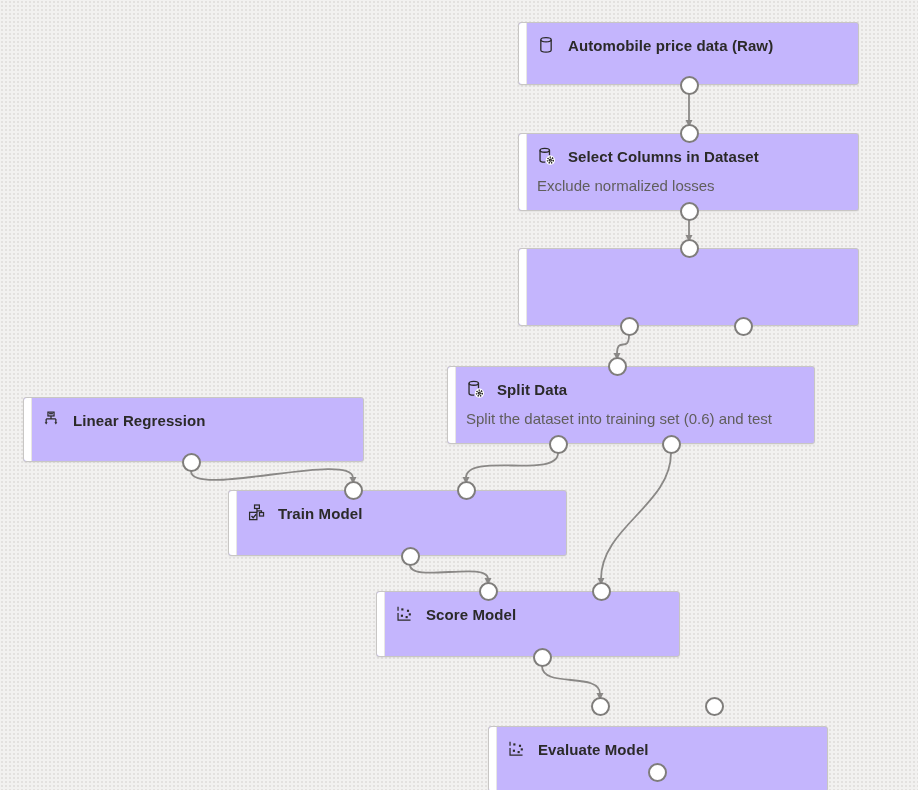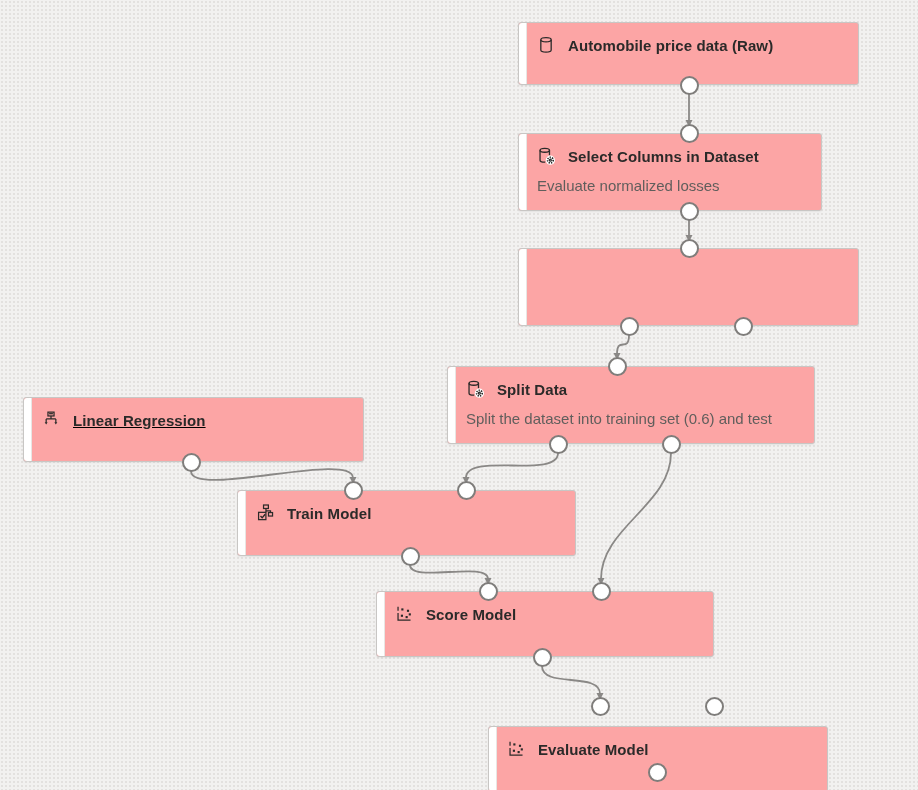--- a/index.html
+++ b/index.html
@@ -6,21 +6,21 @@
   body{
     width:918px;height:790px;overflow:hidden;
     font-family:"Liberation Sans", sans-serif;
     background-color:#f2f1f0;
     background-image:radial-gradient(circle, #e3e1df 1px, transparent 1px);
     background-size:4px 4px;
   }
   #canvas{position:relative;width:918px;height:790px;}
   #edges-layer{position:absolute;left:0;top:0;width:918px;height:790px;pointer-events:none;}
   .node{
-    position:absolute;background:#fca5a5;border:1px solid #c8c6c4;border-radius:3px;
+    position:absolute;background:#c4b5fd;border:1px solid #c8c6c4;border-radius:3px;
     box-shadow:0 1px 2px rgba(0,0,0,0.06);box-sizing:border-box;cursor:pointer;
   }
   .node .strip{
     position:absolute;left:0;top:0;bottom:0;width:7px;background:#ffffff;
     border-right:1px solid #e8e6e4;border-radius:3px 0 0 3px;
   }
   .node .content{position:relative;padding:12px 12px 0 18px;}
   .title-row{display:flex;align-items:center;gap:13px;height:20px;}
   .node-icon{width:18px;height:18px;flex:0 0 18px;color:#2b2a29;}
   .node-title{
@@ -99,70 +99,70 @@
         <div class="strip"></div>
         <div class="content">
           <div class="title-row">
             <svg class="node-icon" viewBox="0 0 16 16">
               <use href="#database-icon"></use>
             </svg>
             <span class="node-title">Automobile price data (Raw)</span>
           </div>
         </div>
       </div>
-      <div class="node" style="left: 518px; top: 133px; width: 304px; height: 78px;">
+      <div class="node" style="left: 518px; top: 133px; width: 341px; height: 78px;">
         <div class="strip"></div>
         <div class="content">
           <div class="title-row">
             <svg class="node-icon" viewBox="0 0 16 16">
               <use href="#database-gear-icon"></use>
             </svg>
             <span class="node-title">Select Columns in Dataset</span>
           </div>
-          <div class="node-subtitle">Evaluate normalized losses</div>
+          <div class="node-subtitle">Exclude normalized losses</div>
         </div>
       </div>
       <div class="node" style="left: 518px; top: 248px; width: 341px; height: 78px;">
         <div class="strip"></div>
       </div>
       <div class="node" style="left: 447px; top: 366px; width: 368px; height: 78px;">
         <div class="strip"></div>
         <div class="content">
           <div class="title-row">
             <svg class="node-icon" viewBox="0 0 16 16">
               <use href="#database-gear-icon"></use>
             </svg>
             <span class="node-title">Split Data</span>
           </div>
           <div class="node-subtitle">Split the dataset into training set (0.6) and test</div>
         </div>
       </div>
-      <div class="node" style="left: 23px; top: 397px; width: 341px; height: 65px; text-decoration: underline;">
+      <div class="node" style="left: 23px; top: 397px; width: 341px; height: 65px;">
         <div class="strip"></div>
         <div class="content">
           <div class="title-row">
             <svg class="node-icon" viewBox="0 0 16 16">
               <use href="#algorithm-icon"></use>
             </svg>
             <span class="node-title">Linear Regression</span>
           </div>
         </div>
       </div>
-      <div class="node" style="left: 237px; top: 490px; width: 339px; height: 66px;">
+      <div class="node" style="left: 228px; top: 490px; width: 339px; height: 66px;">
         <div class="strip"></div>
         <div class="content">
           <div class="title-row">
             <svg class="node-icon" viewBox="0 0 16 16">
               <use href="#train-model-icon"></use>
             </svg>
             <span class="node-title">Train Model</span>
           </div>
         </div>
       </div>
-      <div class="node" style="left: 376px; top: 591px; width: 338px; height: 66px;">
+      <div class="node" style="left: 376px; top: 591px; width: 304px; height: 66px;">
         <div class="strip"></div>
         <div class="content">
           <div class="title-row">
             <svg class="node-icon" viewBox="0 0 16 16">
               <use href="#scatter-chart-icon"></use>
             </svg>
             <span class="node-title">Score Model</span>
           </div>
         </div>
       </div>

